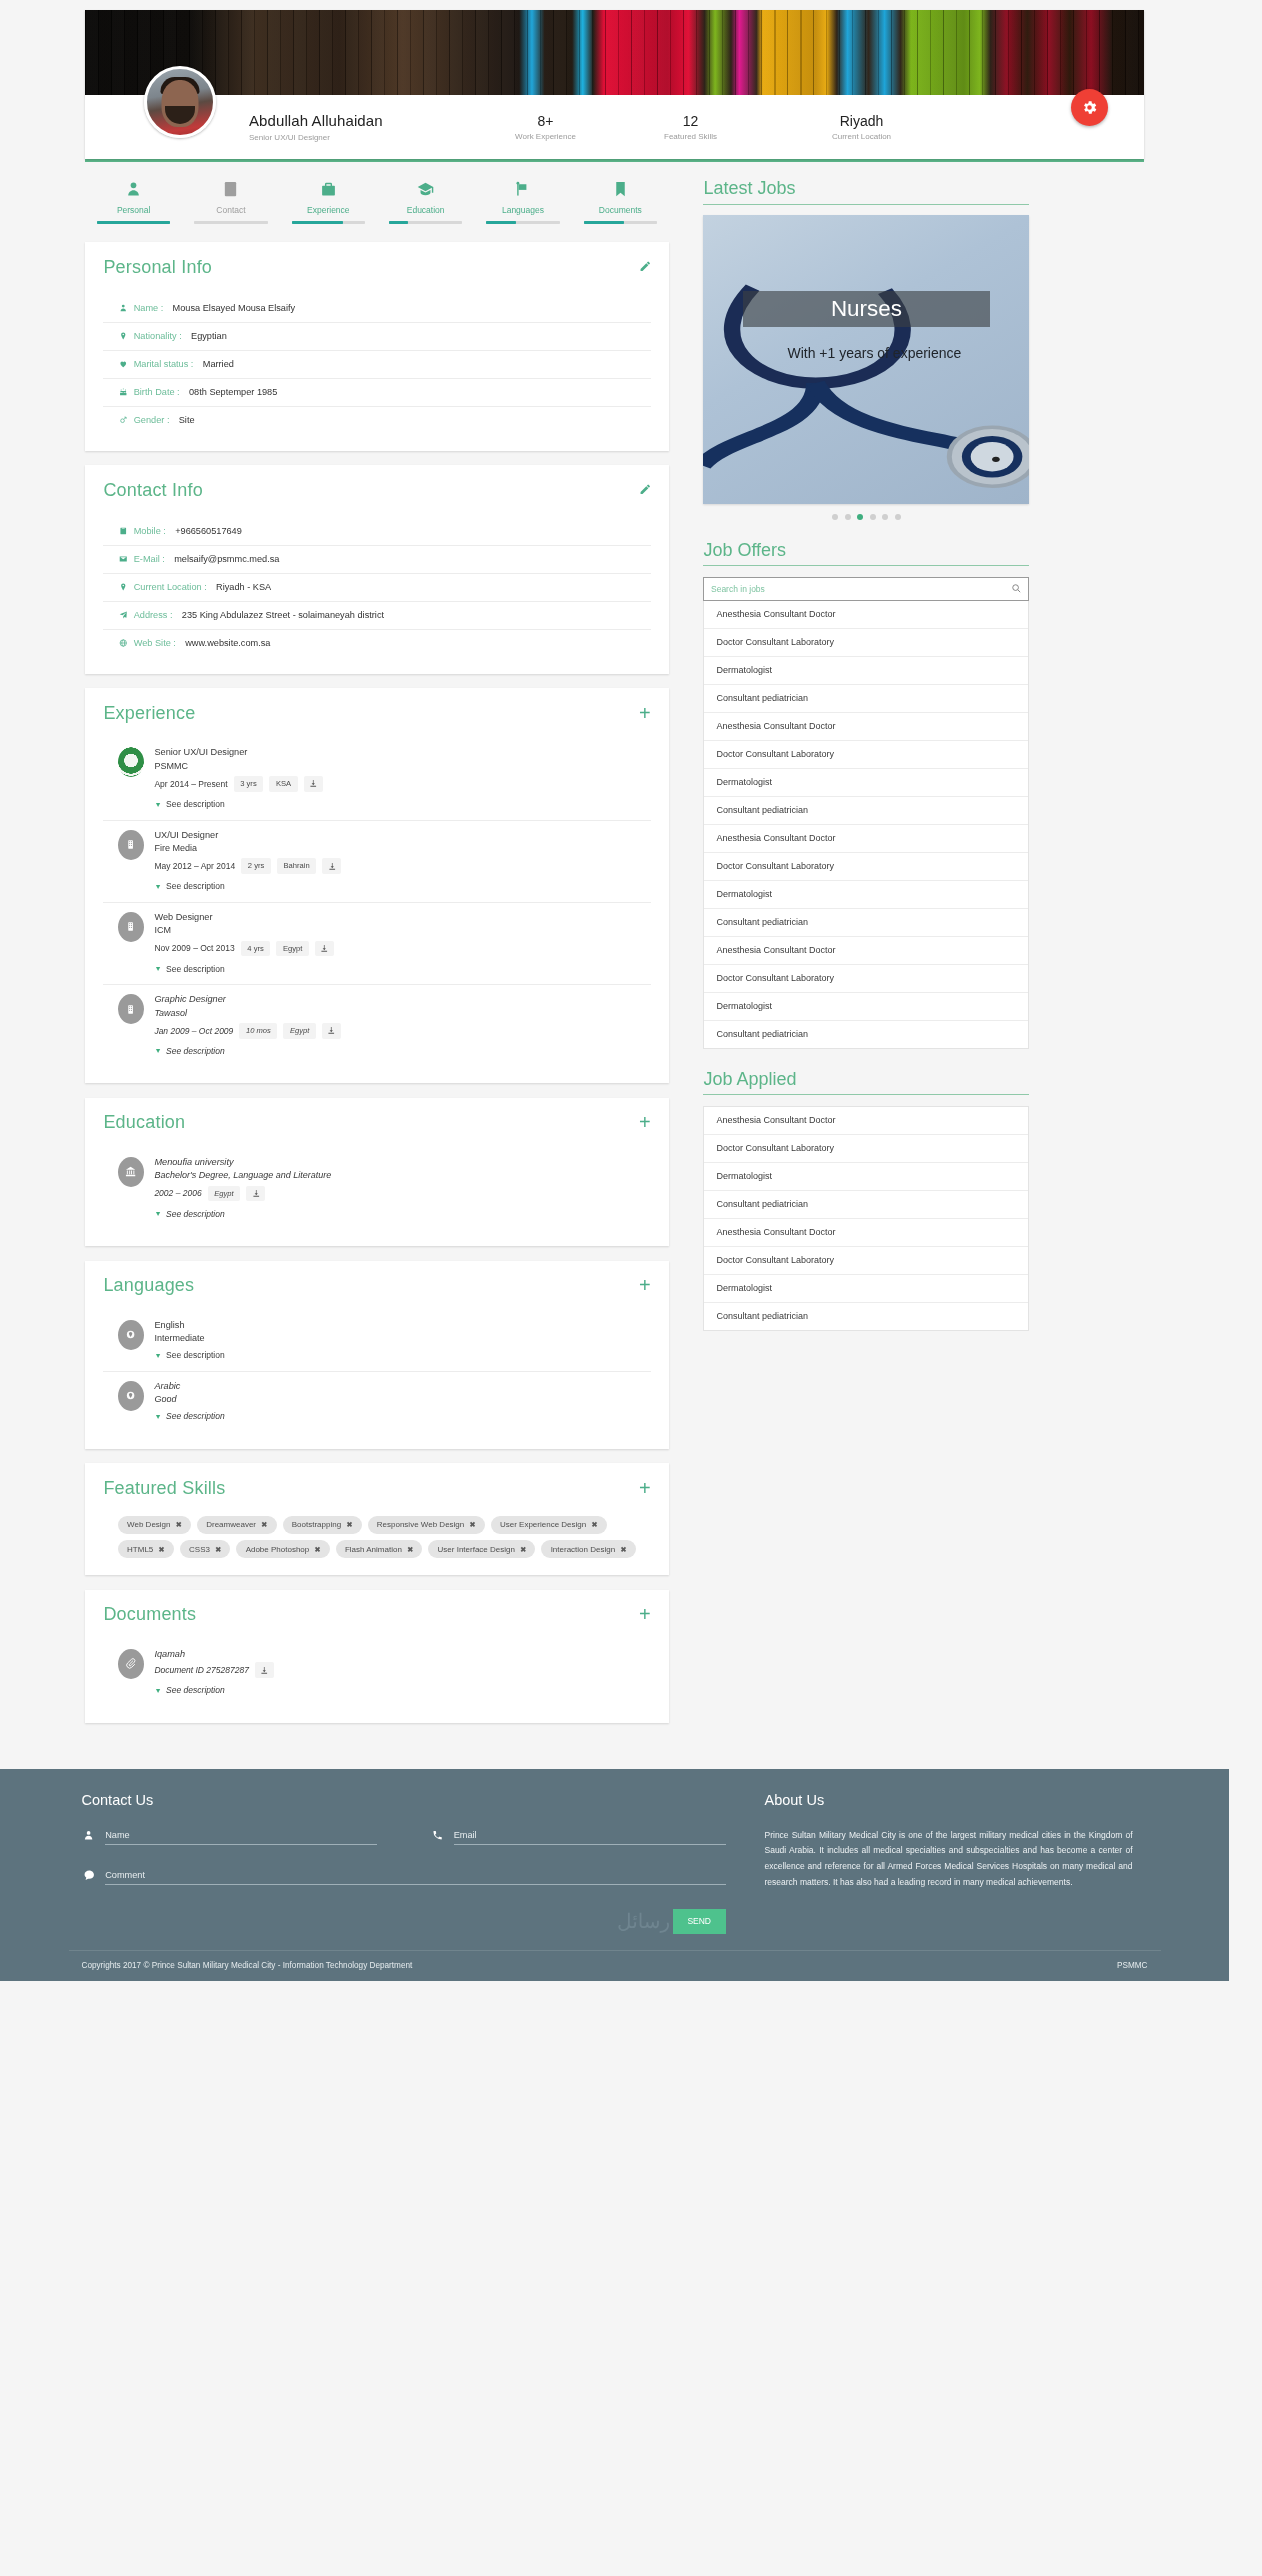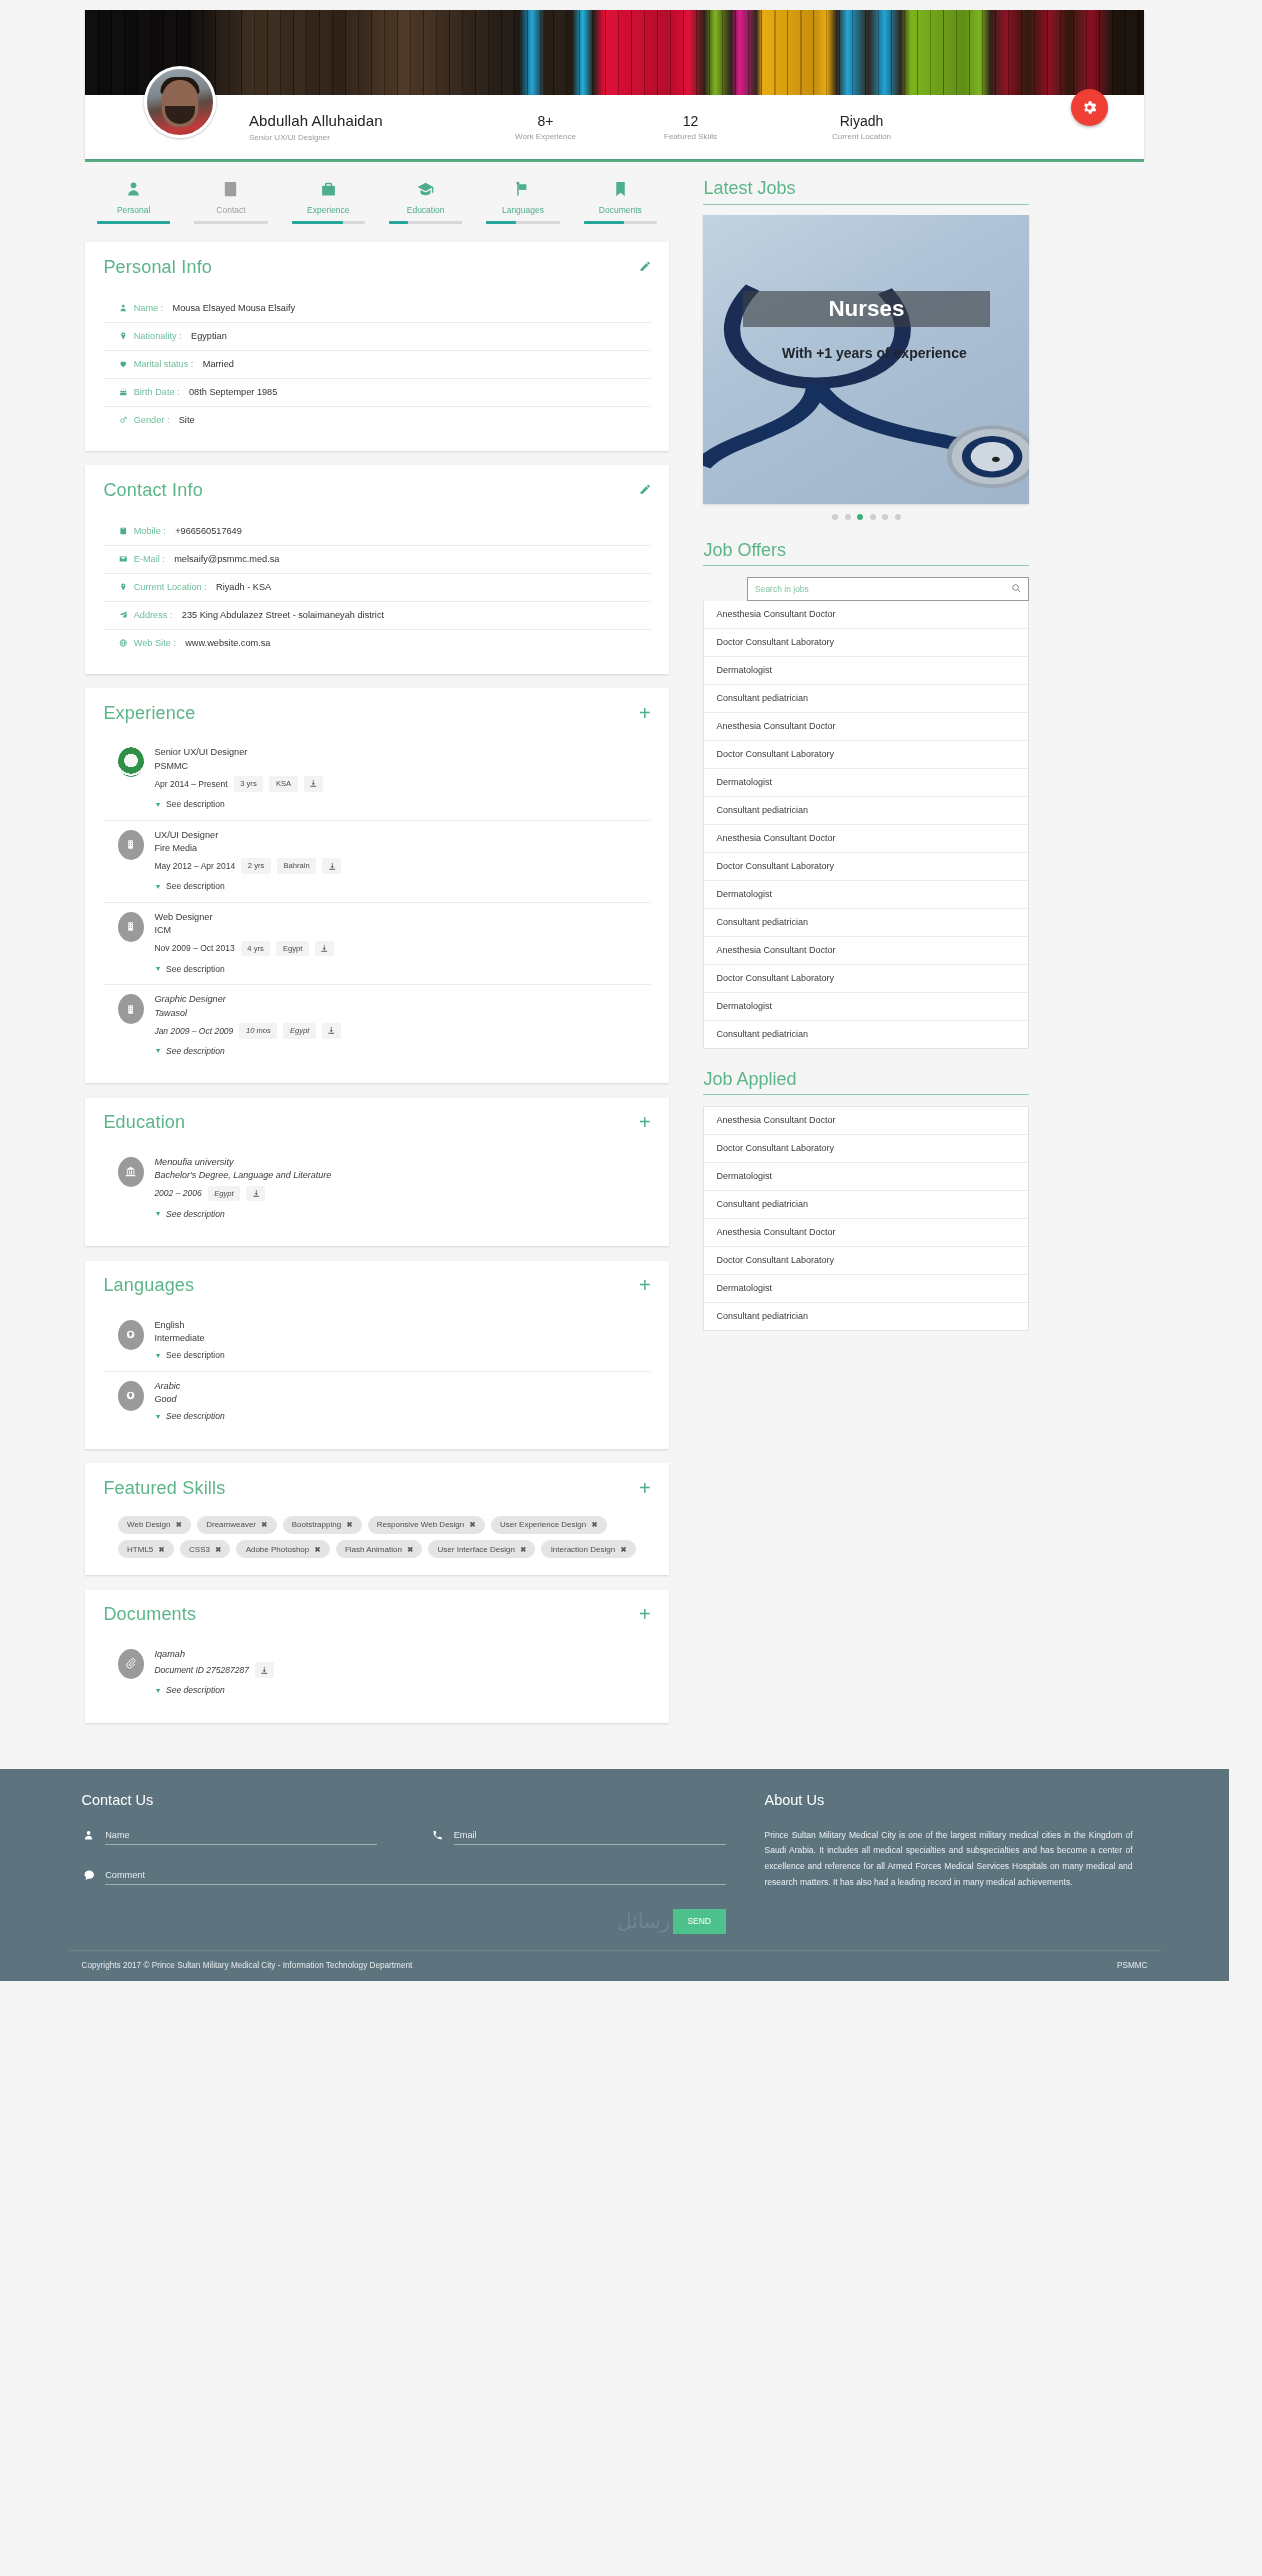--- a/index.html
+++ b/index.html
@@ -182,41 +182,40 @@
   
   .side-title {
     font-size: 18px; color: #5cb589; font-weight: 400;
     padding-bottom: 4.6px; border-bottom: 1.3px solid #8fc9a9; margin-bottom: 10.5px;
   }
   .side-title.sp { margin-top: 20px; }
   .carousel {
     width: 100%; height: 289px; position: relative; overflow: hidden;
     background: linear-gradient(150deg,#c3d2e0 0%,#aec2d6 40%,#9fb4ca 100%);
     box-shadow: 0 0.7px 2px rgba(0,0,0,.12);
-    font-weight: bold;
   }
   .carousel .scope {
     position: absolute; left: -8%; top: 22%; width: 116%; height: 78%;
   }
   .carousel .ctitle {
     position: absolute; left: 12%; right: 12%; top: 26%;
     background: rgba(60,64,68,.62); color: #fff; font-size: 22.4px;
     text-align: center; padding: 5.3px 0;
   }
   .carousel .csub {
     position: absolute; left: 16px; right: 0; top: 45%;
     text-align: center; font-size: 14px; color: #20252b;
   }
   .dots { display: flex; gap: 6.6px; justify-content: center; margin: 9.2px 0 0; }
   .dot { width: 6px; height: 6px; border-radius: 50%; background: #cfcfcf; cursor: pointer; }
   .dot.on { background: #3fae7f; }
 
   .search-wrap {
     border: 0.7px solid #9a9a9a; background: #fff; display: flex; align-items: center;
-    height: 24px; padding: 0 6.6px; margin-left: 44px;
+    height: 24px; padding: 0 6.6px;
   }
   .search-wrap input {
     border: none; outline: none; flex: 1; font-size: 8.5px;
     font-family: "Liberation Sans", sans-serif; color: #333;
   }
   .search-wrap input::placeholder { color: #7fc4a2; }
   .search-wrap svg { width: 10.5px; height: 10.5px; fill: none; stroke: #777; stroke-width: 2; }
 
   .job-list { background: #fff; border: 0.7px solid #e3e3e3; border-top: none; }
   .job-item {

